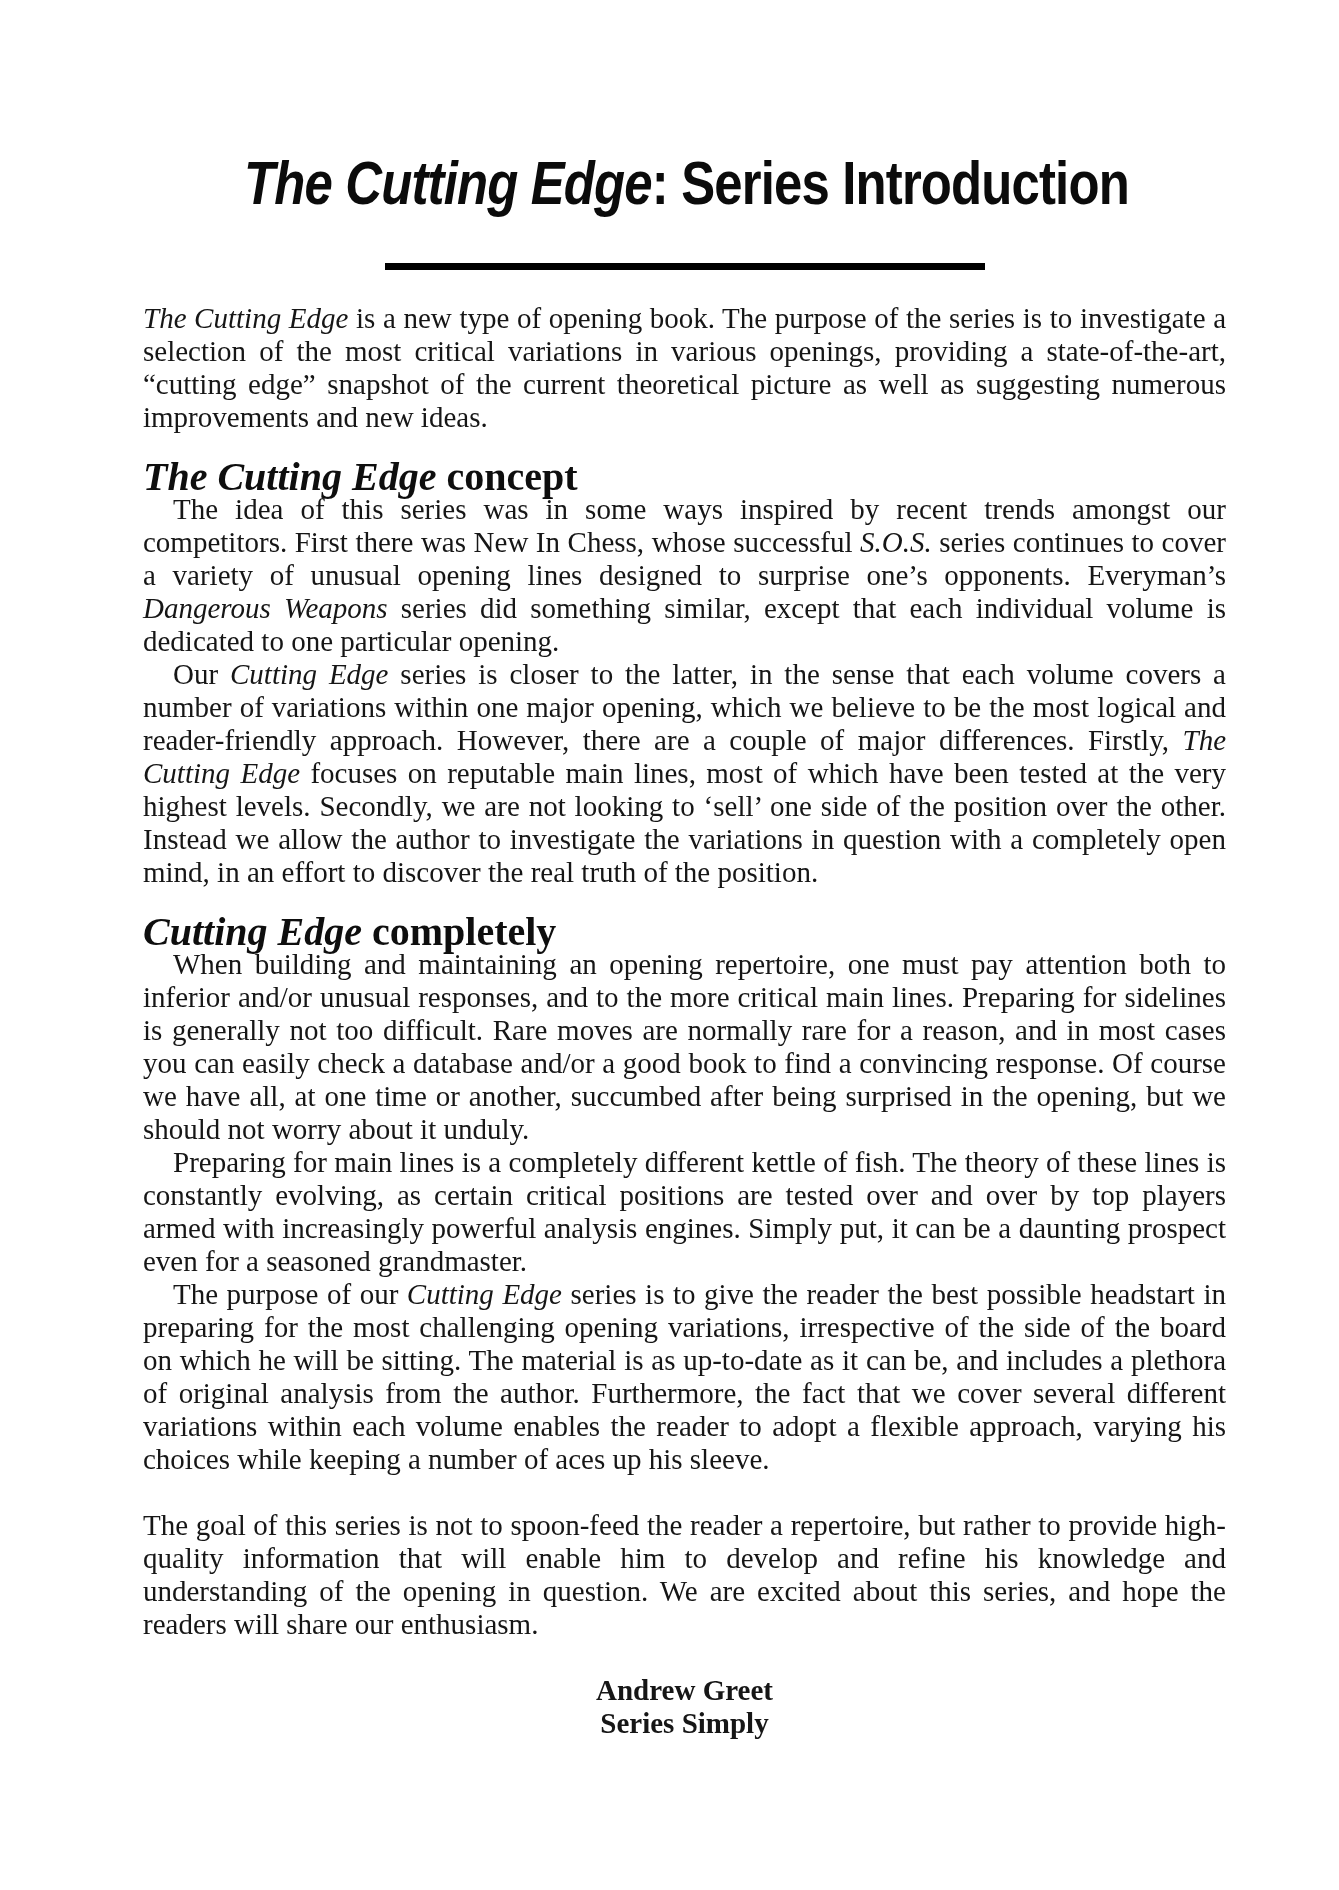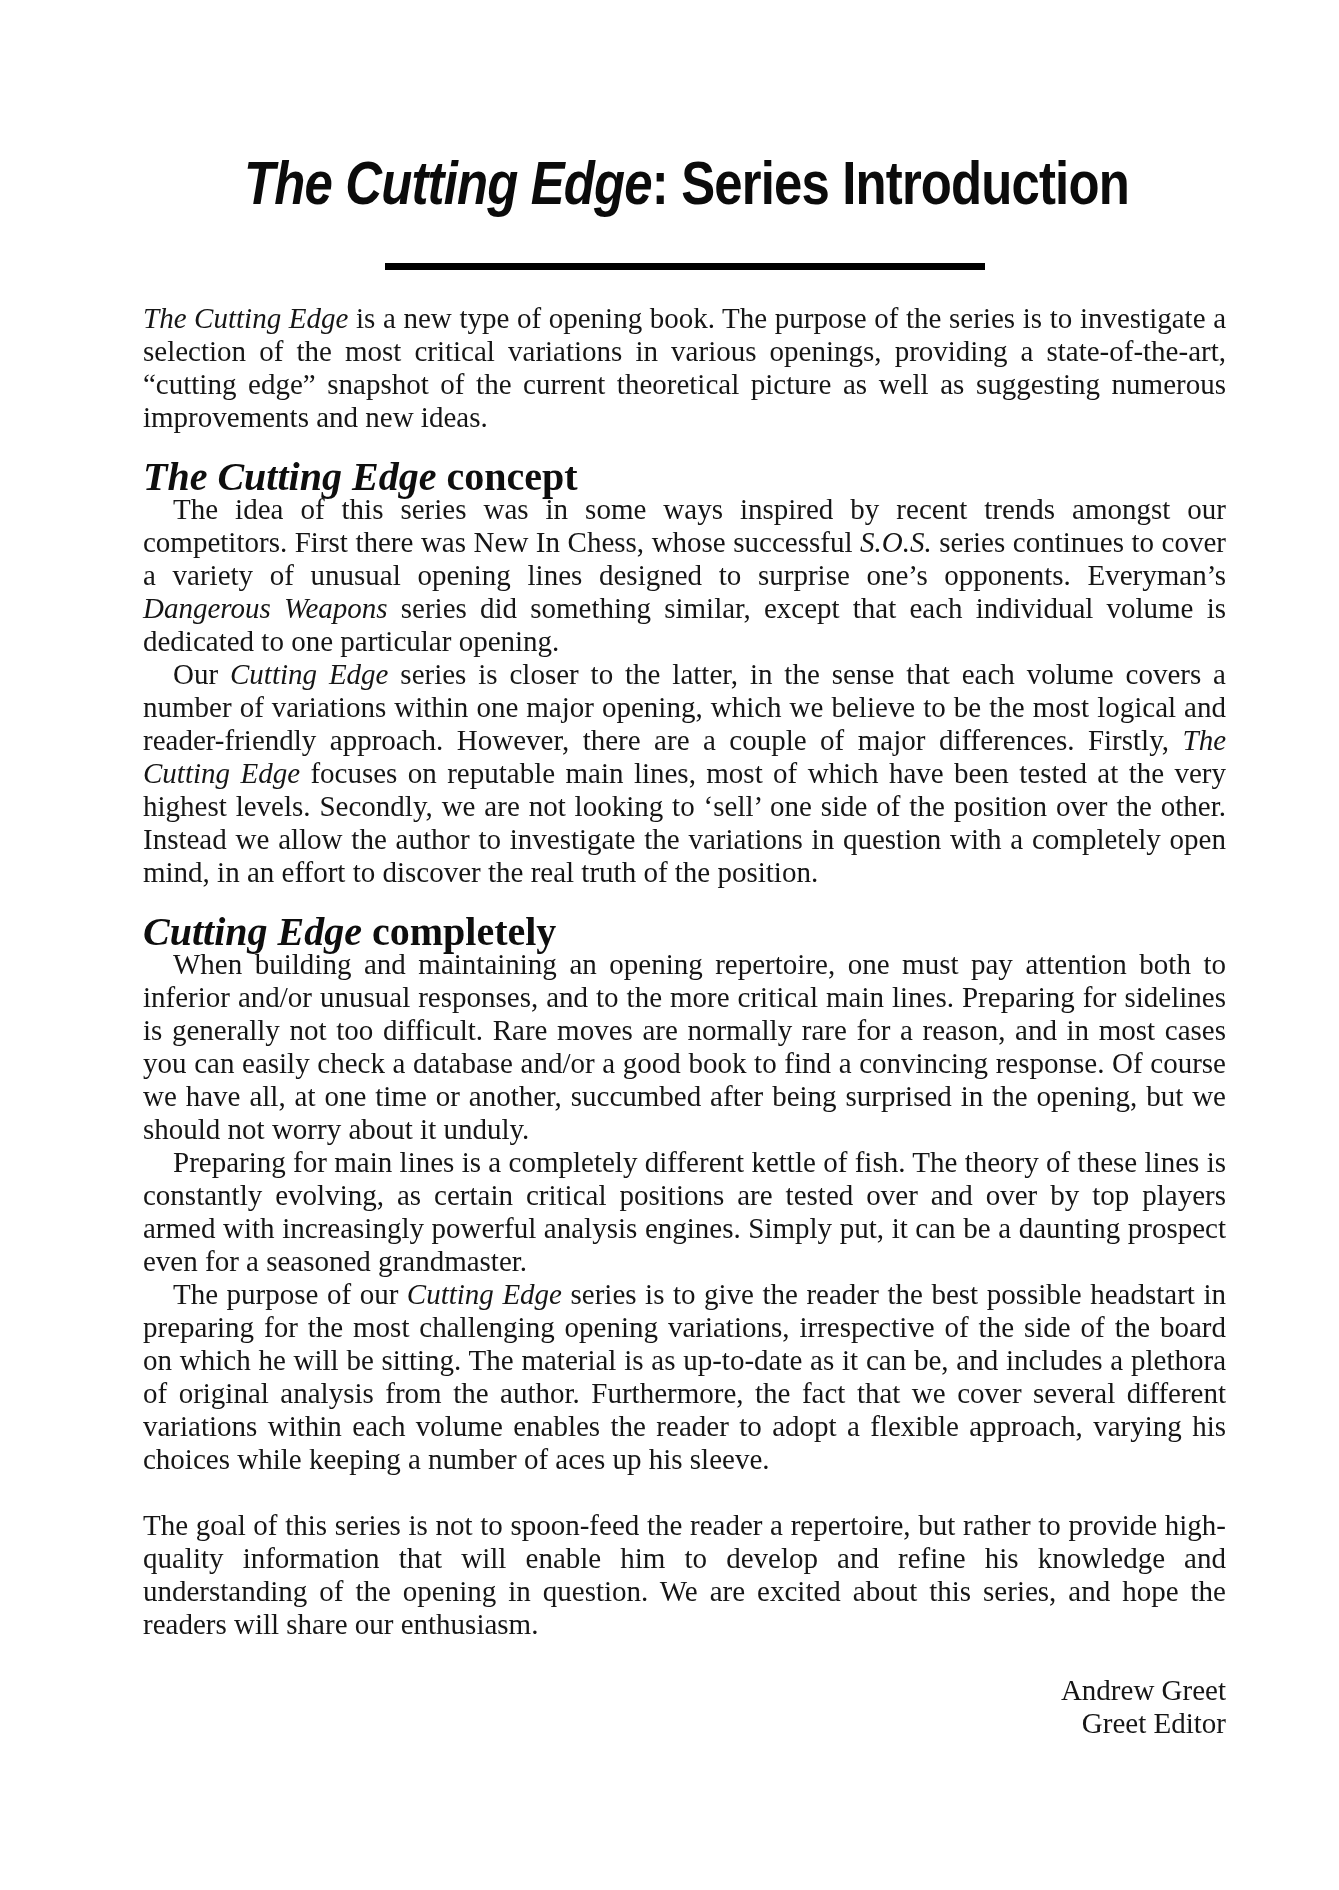--- a/index.html
+++ b/index.html
@@ -48,21 +48,21 @@
   .body-text h2 {
     font-size: 40px;
     line-height: 33px;
     margin: 26px 0 0 0;
     font-weight: bold;
     text-align: left;
     color: #0e0e0e;
   }
   .body-text h2 em { font-style: italic; }
   .spaced { margin-top: 33px !important; }
-  .signature { margin-top: 33px; text-align: right; }
+  .signature { margin-top: 33px; text-align: center; font-weight: bold; }
   .signature p { margin: 0; }
   em { font-style: italic; }
 </style>
 </head>
 <body>
 
 <div class="page" style="background: rgb(255, 255, 255); color: rgb(22, 22, 22);">
 
   <h1 class="title">
     <span class="squeeze"><em>The Cutting Edge</em><span>: Series Introduction</span></span>
@@ -81,17 +81,17 @@
     <h2><em>Cutting Edge</em><span> completely</span></h2>
     <p class="indent"><span>When building and maintaining an opening repertoire, one must pay attention both to inferior and/or unusual responses, and to the more critical main lines. Preparing for sidelines is generally not too difficult. Rare moves are normally rare for a reason, and in most cases you can easily check a database and/or a good book to find a convincing response. Of course we have all, at one time or another, succumbed after being surprised in the opening, but we should not worry about it unduly.</span></p>
     <p class="indent"><span>Preparing for main lines is a completely different kettle of fish. The theory of these lines is constantly evolving, as certain critical positions are tested over and over by top players armed with increasingly powerful analysis engines. Simply put, it can be a daunting prospect even for a seasoned grandmaster.</span></p>
 
     <p class="indent"><span>The purpose of our </span><em>Cutting Edge</em><span> series is to give the reader the best possible headstart in preparing for the most challenging opening variations, irrespective of the side of the board on which he will be sitting. The material is as up-to-date as it can be, and includes a plethora of original analysis from the author. Furthermore, the fact that we cover several different variations within each volume enables the reader to adopt a flexible approach, varying his choices while keeping a number of aces up his sleeve.</span></p>
 
     <p class="spaced"><span>The goal of this series is not to spoon-feed the reader a repertoire, but rather to provide high-quality information that will enable him to develop and refine his knowledge and understanding of the opening in question. We are excited about this series, and hope the readers will share our enthusiasm.</span></p>
 
     <div class="signature">
       <p>Andrew Greet</p>
-      <p>Greet Editor</p>
+      <p>Series Simply</p>
     </div>
 
   </div>
 </div>
 
 </body></html>

